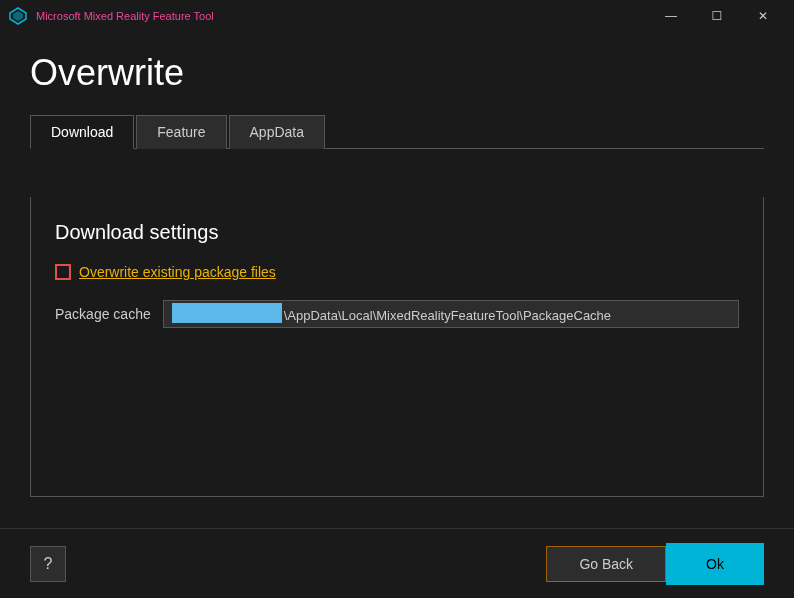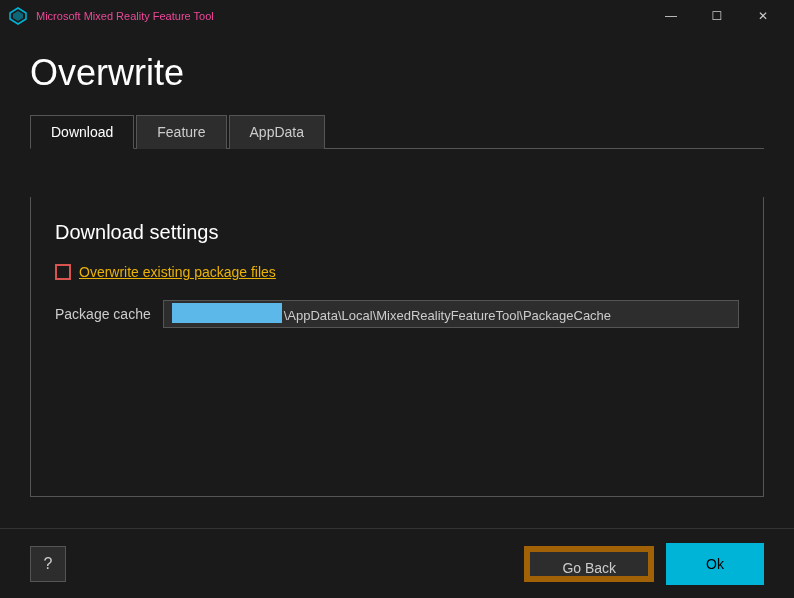--- a/index.html
+++ b/index.html
@@ -203,25 +203,25 @@
       display: flex;
       align-items: center;
       justify-content: center;
     }
 
     .spacer { flex: 1; }
 
     .go-back-btn {
       padding: 8px 32px;
       background: #2d2d2d;
-      border: 6px solid #a16207;
-      color: #cccccc;
-      font-size: 14px;
-      cursor: pointer;
-      margin-right: 12px;
+      border: 1px solid #a16207;
+      color: #cccccc;
+      font-size: 14px;
+      cursor: pointer;
+      margin-right: 0;
       height: 36px;
       text-align: center;
     }
 
     .ok-btn {
       padding: 8px 40px;
       background: #00b4d8;
       border: none;
       color: #000000;
       font-size: 14px;

